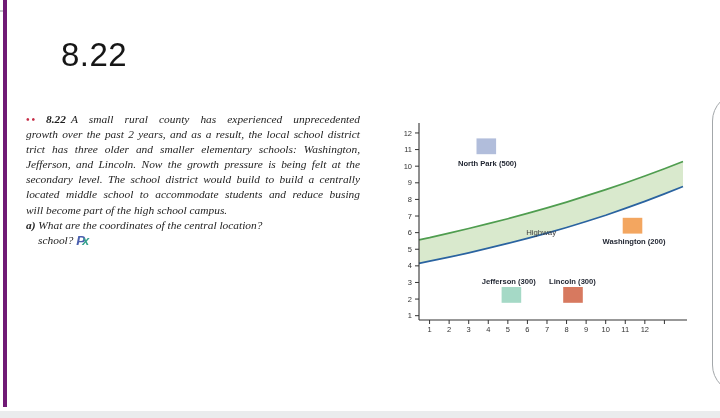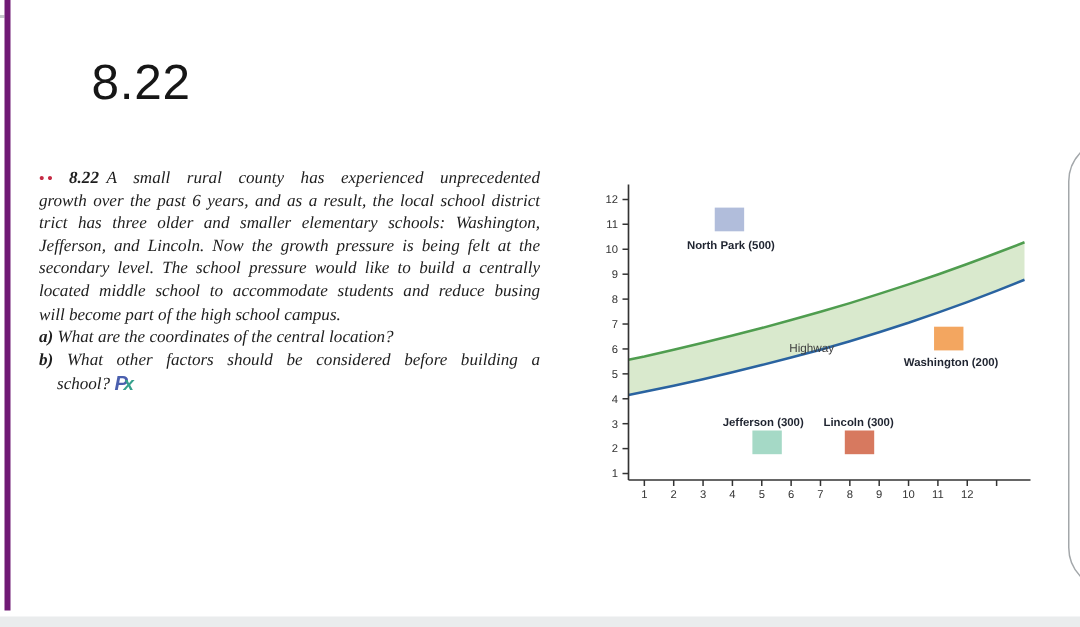--- a/index.html
+++ b/index.html
@@ -34,33 +34,29 @@
 
 <div class="top-line"></div>
 
 <div class="card">
   <h1 class="title">8.22</h1>
 
   <div class="text">
     <div class="ln j">
       <span class="dots">••</span><span class="num">8.22</span><span>A small rural county has experienced unprecedented</span>
     </div>
-    <div class="ln j">growth over the past 6 years, and as a result, the local school district</div>
+    <div class="ln j">growth over the past 2 years, and as a result, the local school district</div>
     <div class="ln j">trict has three older and smaller elementary schools: Washington,</div>
     <div class="ln j">Jefferson, and Lincoln. Now the growth pressure is being felt at the</div>
-    <div class="ln j">secondary level. The school pressure would like to build a centrally</div>
+    <div class="ln j">secondary level. The school district would build to build a centrally</div>
     <div class="ln j">located middle school to accommodate students and reduce busing</div>
     <div class="ln">will become part of the high school campus.</div>
     <div class="ln">
       <span class="mk">a)</span>
       <span>What are the coordinates of the central location?</span>
-    </div>
-    <div class="ln j">
-      <span class="mk">b)</span>
-      <span>What other factors should be considered before building a</span>
     </div>
     <div class="ln indent">
       <span>school?</span>
       <span class="pxlogo"><span class="pxp">P</span><span class="pxx">x</span></span>
     </div>
   </div>
 
   <div class="chart">
     <svg id="chart-svg" viewBox="0 0 310 230" width="310" height="230">
         <polygon points="17.0,126.8 27.6,124.6 47.1,120.1 66.7,115.5 86.3,110.7 105.8,105.7 125.4,100.4 145.0,94.9 164.6,89.1 184.1,82.9 203.7,76.6 223.3,70.0 242.8,63.0 262.4,55.7 281.0,48.5 281.0,73.5 262.4,80.9 242.8,88.4 223.3,95.4 203.7,102.2 184.1,108.5 164.6,114.5 145.0,120.1 125.4,125.4 105.8,130.4 86.3,135.2 66.7,139.9 47.1,144.2 27.6,148.2 17.0,150.4" fill="#d9e9cd"></polygon>

